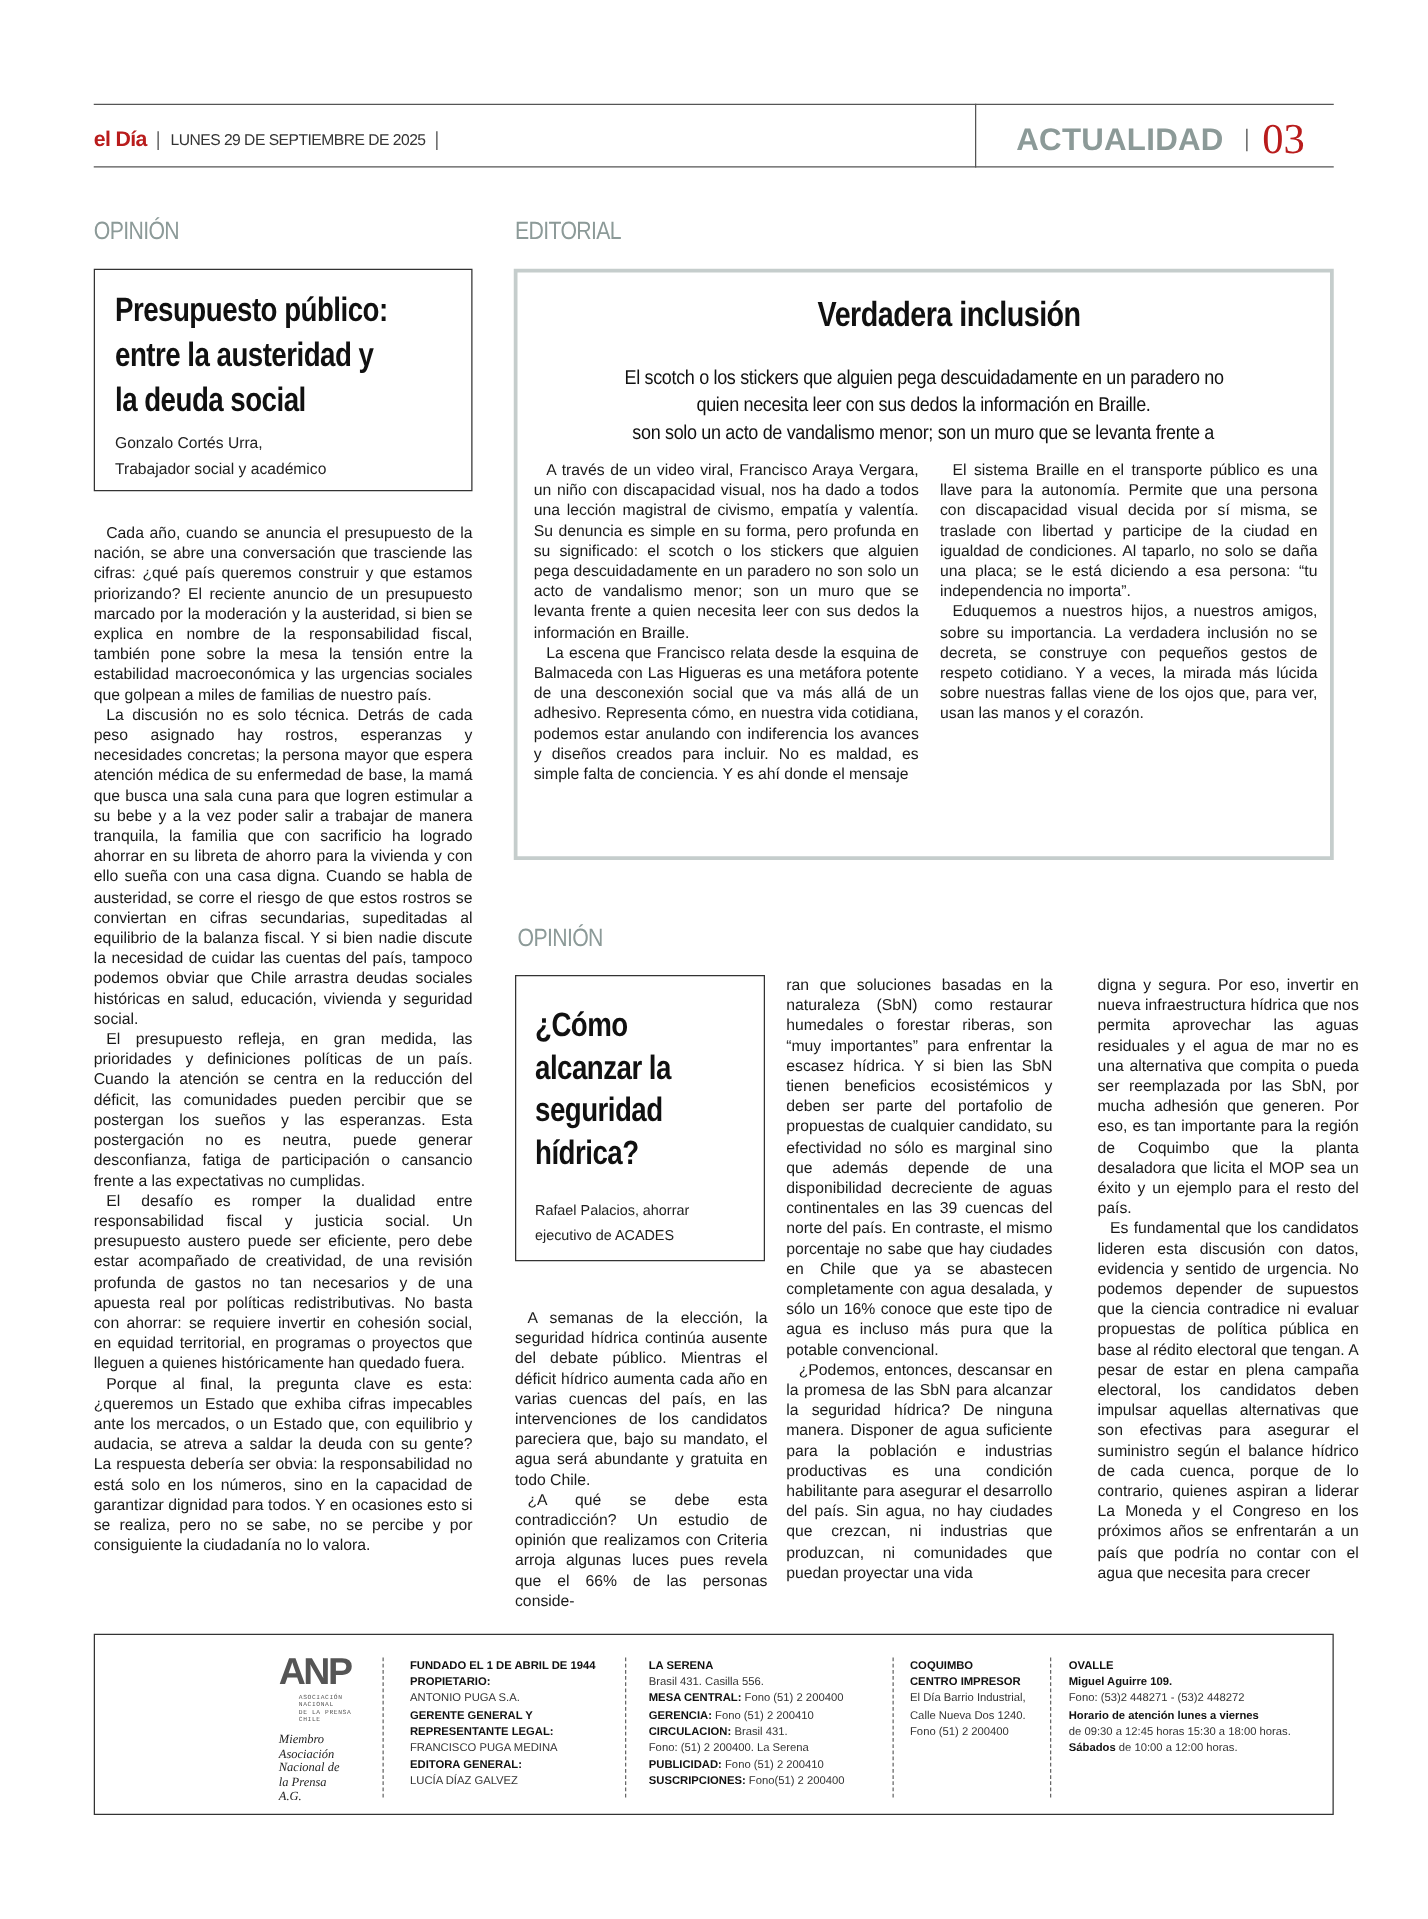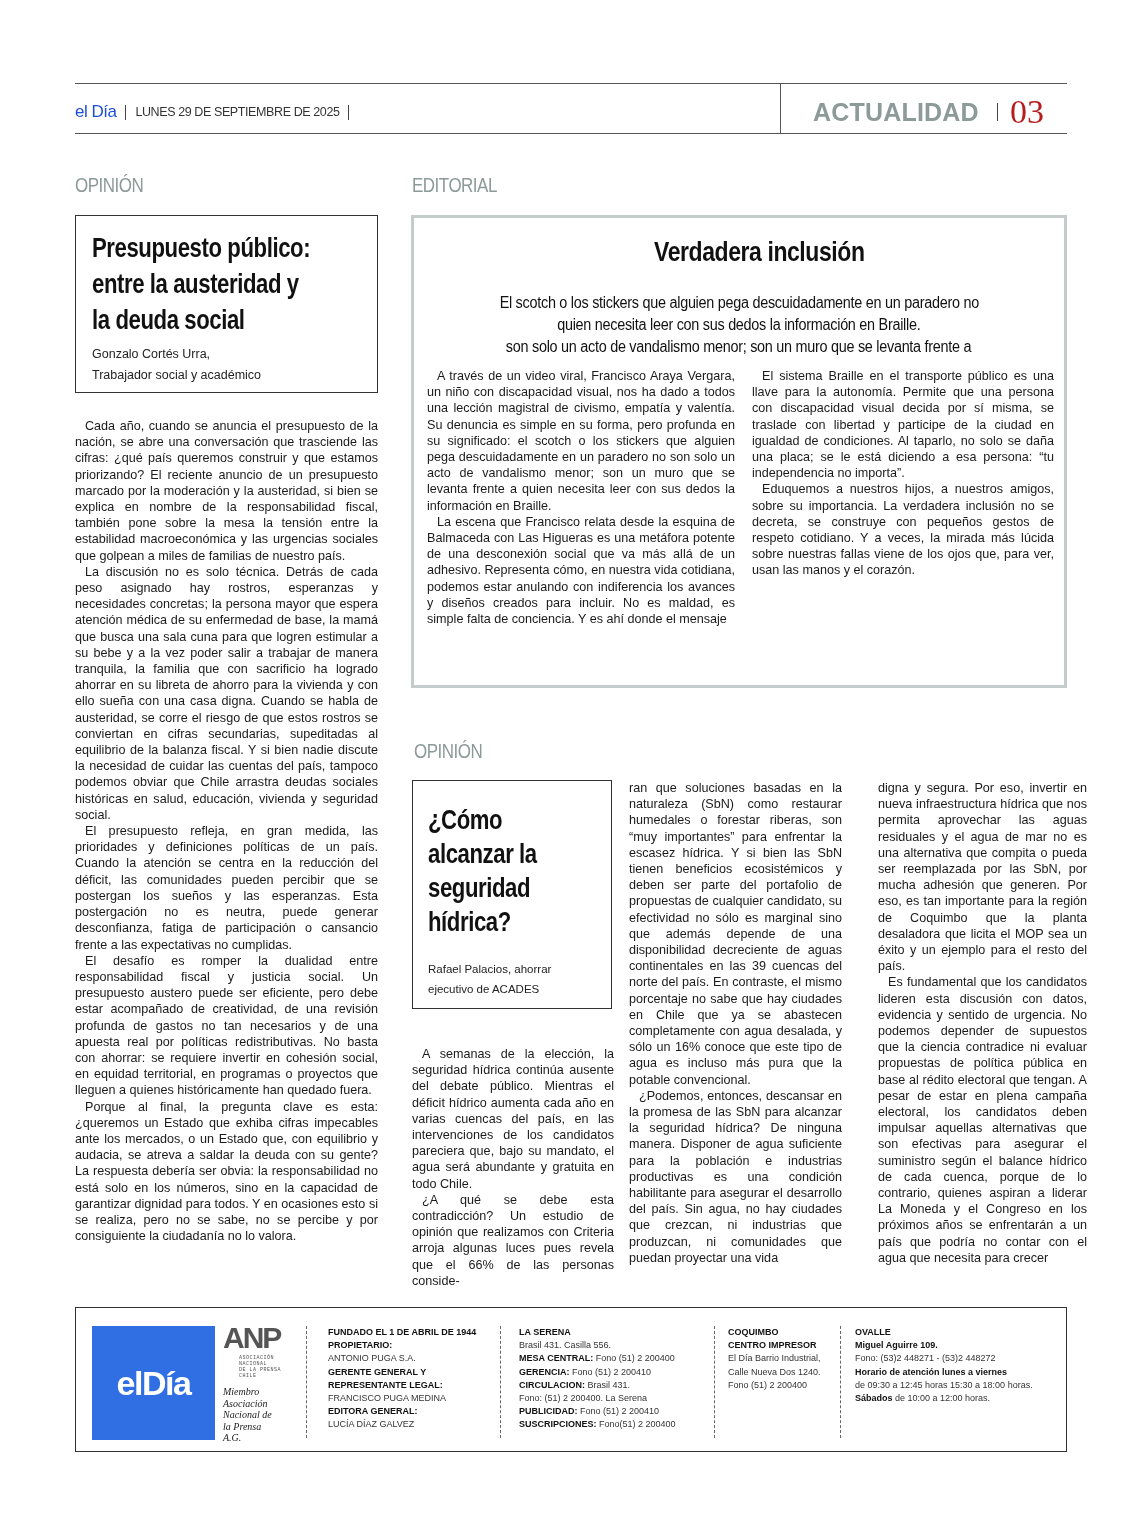--- a/index.html
+++ b/index.html
@@ -4,21 +4,21 @@
 <style>
   * { box-sizing: border-box; margin: 0; padding: 0; }
   html, body { width: 1142px; height: 1535px; background: #ffffff; }
   body { position: relative; font-family: "Liberation Sans", sans-serif; color: #1a1a1a; overflow: hidden; }
 
   
   .hdr-top { position: absolute; left: 75px; top: 83px; width: 992px; height: 1px; background: #555; }
   .hdr-bot { position: absolute; left: 75px; top: 133px; width: 992px; height: 1px; background: #555; }
   .hdr-vsep { position: absolute; left: 780px; top: 83px; width: 1px; height: 51px; background: #555; }
   .hdr-left { position: absolute; left: 75px; top: 101px; display: flex; align-items: center; height: 22px; }
-  .brand { font-family: "Liberation Sans", sans-serif; font-weight: normal; font-size: 17px; letter-spacing: -0.5px; color: #1d4ed8; }
+  .brand { font-family: "Liberation Sans", sans-serif; font-weight: bold; font-size: 17px; letter-spacing: -0.5px; color: #b91c1c; }
   .pipe { display: inline-block; width: 1px; height: 15px; background: #444; margin: 0 9px; }
   .date { font-family: "Liberation Sans", sans-serif; font-size: 12.5px; letter-spacing: -0.4px; color: #333; }
   .hdr-right { position: absolute; left: 813px; top: 93px; display: flex; align-items: center; }
   .section-name { font-family: "Liberation Sans", sans-serif; font-weight: bold; font-size: 25px; color: #8c9a98; letter-spacing: 0.2px; }
   .page-num { font-family: "Liberation Serif", serif; font-size: 34px; color: #b91c1c; margin-left: 0; }
   .hdr-right .pipe { height: 18px; margin: 0 12px 0 18px; }
 
   
   .kicker { position: absolute; font-family: "Liberation Sans", sans-serif; font-size: 20px; color: #8c9a98; letter-spacing: -0.6px; transform: scaleX(0.85); transform-origin: left; }
 
@@ -131,23 +131,20 @@
 <div class="body-text" style="left:629px; top:780px; width:213px;">
   <p style="text-indent:0">ran que soluciones basadas en la naturaleza (SbN) como restaurar humedales o forestar riberas, son “muy importantes” para enfrentar la escasez hídrica. Y si bien las SbN tienen beneficios ecosistémicos y deben ser parte del portafolio de propuestas de cualquier candidato, su efectividad no sólo es marginal sino que además depende de una disponibilidad decreciente de aguas continentales en las 39 cuencas del norte del país. En contraste, el mismo porcentaje no sabe que hay ciudades en Chile que ya se abastecen completamente con agua desalada, y sólo un 16% conoce que este tipo de agua es incluso más pura que la potable convencional.</p>
   <p>¿Podemos, entonces, descansar en la promesa de las SbN para alcanzar la seguridad hídrica? De ninguna manera. Disponer de agua suficiente para la población e industrias productivas es una condición habilitante para asegurar el desarrollo del país. Sin agua, no hay ciudades que crezcan, ni industrias que produzcan, ni comunidades que puedan proyectar una vida</p>
 </div>
 <div class="body-text" style="left:858px; top:780px; width:209px;margin-left:20px;">
   <p style="text-indent:0">digna y segura. Por eso, invertir en nueva infraestructura hídrica que nos permita aprovechar las aguas residuales y el agua de mar no es una alternativa que compita o pueda ser reemplazada por las SbN, por mucha adhesión que generen. Por eso, es tan importante para la región de Coquimbo que la planta desaladora que licita el MOP sea un éxito y un ejemplo para el resto del país.</p>
   <p>Es fundamental que los candidatos lideren esta discusión con datos, evidencia y sentido de urgencia. No podemos depender de supuestos que la ciencia contradice ni evaluar propuestas de política pública en base al rédito electoral que tengan. A pesar de estar en plena campaña electoral, los candidatos deben impulsar aquellas alternativas que son efectivas para asegurar el suministro según el balance hídrico de cada cuenca, porque de lo contrario, quienes aspiran a liderar La Moneda y el Congreso en los próximos años se enfrentarán a un país que podría no contar con el agua que necesita para crecer</p>
 </div>
 
 <div class="footer">
-  <div class="logo-box">
-    <span class="logo-text">elDía</span>
-  </div>
   <div class="anp">
     <div class="anp-mark">ANP</div>
     <div class="anp-small">
       <div>ASOCIACIÓN</div>
       <div>NACIONAL</div>
       <div>DE LA PRENSA</div>
       <div>CHILE</div>
     </div>
   </div>
   <div class="anp-member">

